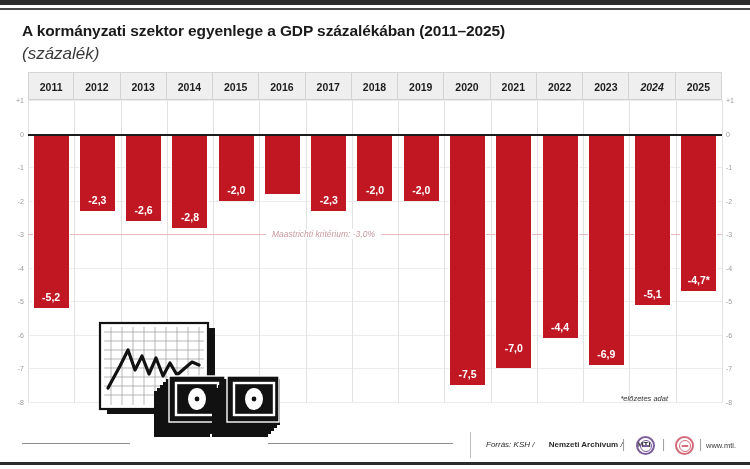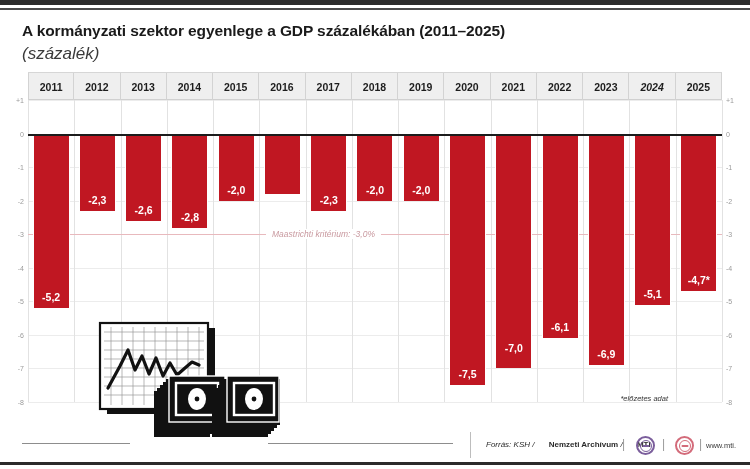--- a/index.html
+++ b/index.html
@@ -242,21 +242,21 @@
         <div class="bar-label" style="left: 282.227px; width: 37.0133px; top: 93.7333px;">-2,3</div>
         <div class="bar" style="left: 328.493px; width: 37.0133px; top: 33.5556px; height: 67.1111px; background: rgb(192, 23, 34);"></div>
         <div class="bar-label" style="left: 328.493px; width: 37.0133px; top: 83.6667px;">-2,0</div>
         <div class="bar" style="left: 374.76px; width: 37.0133px; top: 33.5556px; height: 67.1111px; background: rgb(192, 23, 34);"></div>
         <div class="bar-label" style="left: 374.76px; width: 37.0133px; top: 83.6667px;">-2,0</div>
         <div class="bar" style="left: 421.027px; width: 37.0133px; top: 33.5556px; height: 251.667px; background: rgb(192, 23, 34);"></div>
         <div class="bar-label" style="left: 421.027px; width: 37.0133px; top: 268.222px;">-7,5</div>
         <div class="bar" style="left: 467.293px; width: 37.0133px; top: 33.5556px; height: 234.889px; background: rgb(192, 23, 34);"></div>
         <div class="bar-label" style="left: 467.293px; width: 37.0133px; top: 242px;">-7,0</div>
         <div class="bar" style="left: 513.56px; width: 37.0133px; top: 33.5556px; height: 204.689px; background: rgb(192, 23, 34);"></div>
-        <div class="bar-label" style="left: 513.56px; width: 37.0133px; top: 221.244px;">-6,1</div>
+        <div class="bar-label" style="left: 513.56px; width: 37.0133px; top: 221.244px;">-4,4</div>
         <div class="bar" style="left: 559.827px; width: 37.0133px; top: 33.5556px; height: 231.533px; background: rgb(192, 23, 34);"></div>
         <div class="bar-label" style="left: 559.827px; width: 37.0133px; top: 248.089px;">-6,9</div>
         <div class="bar" style="left: 606.093px; width: 37.0133px; top: 33.5556px; height: 171.133px; background: rgb(192, 23, 34);"></div>
         <div class="bar-label" style="left: 606.093px; width: 37.0133px; top: 187.689px;">-5,1</div>
         <div class="bar" style="left: 652.36px; width: 37.0133px; top: 33.5556px; height: 157.711px; background: rgb(192, 23, 34);"></div>
         <div class="bar-label" style="left: 652.36px; width: 37.0133px; top: 174.267px;">-4,7*</div>
         <div class="zero-line" style="top: 33.5556px;"></div>
       </div>
   </div>
 

